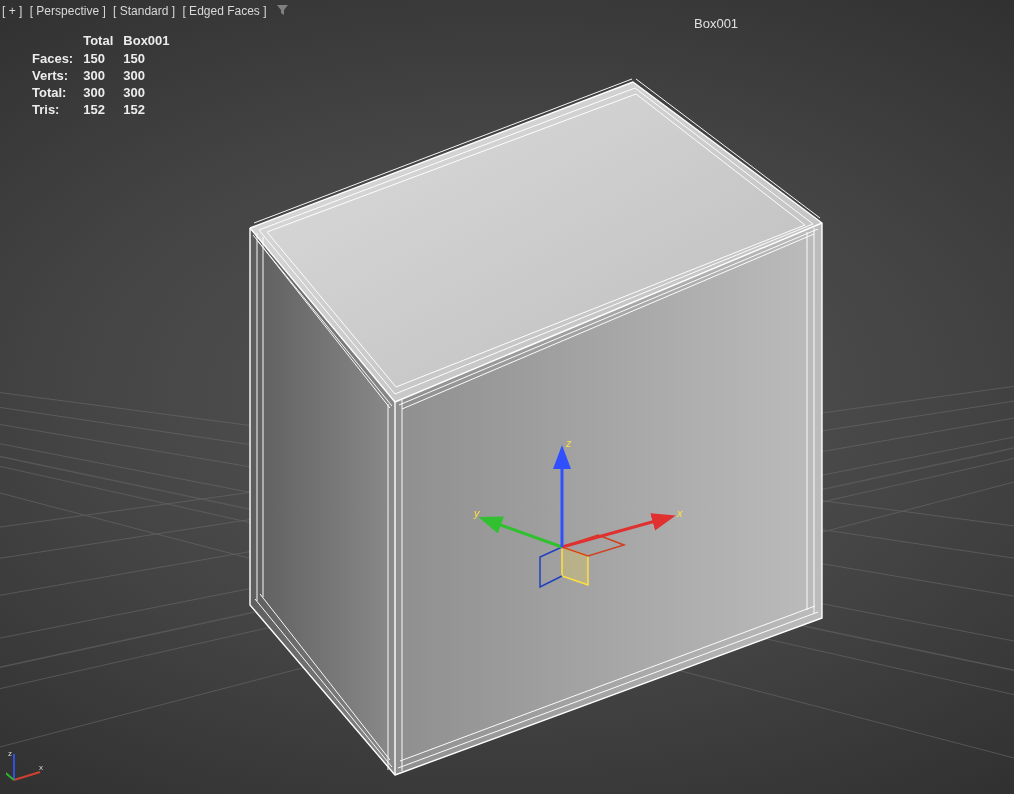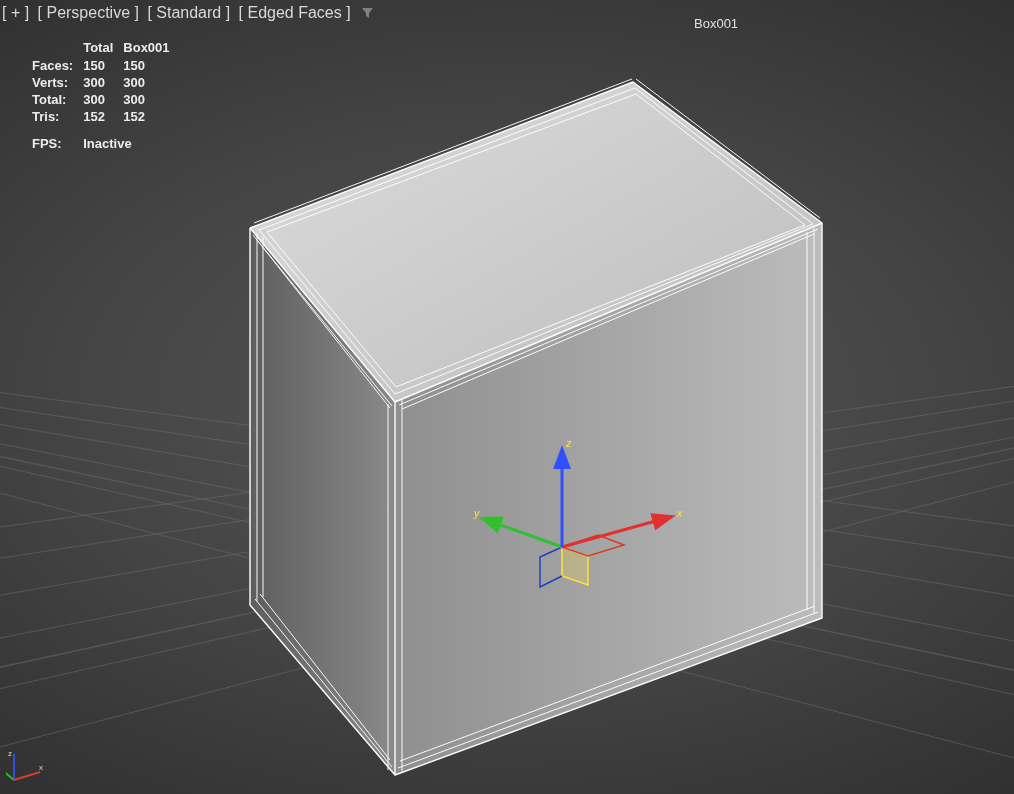--- a/index.html
+++ b/index.html
@@ -22,21 +22,21 @@
   .gridfloor {
     position: absolute;
     inset: 0;
     pointer-events: none;
   }
   
   .overlay {
     position: absolute;
     top: 4px;
     left: 0;
-    font-size: 16px;
+    font-size: 12px;
     font-weight: 500;
   }
   .viewlabel {
     display: inline-block;
     color: #d8d8d8;
     padding: 0 2px;
     cursor: pointer;
   }
   .filter-icon {
     display: inline-block;
@@ -45,21 +45,20 @@
     opacity: 0.55;
   }
   .stats {
     position: absolute;
     top: 32px;
     left: 32px;
     font-size: 13px;
     font-weight: bold;
     color: #ececec;
     line-height: 17px;
-    margin-top: 7px;
   }
   .stats table { border-collapse: collapse; }
   .stats td { padding: 0 10px 0 0; white-space: nowrap; }
   .stats .hdr td { padding-bottom: 1px; }
   .fps-row td { padding-top: 10px; }
   .objname {
     position: absolute;
     top: 16px;
     left: 694px;
     font-size: 13px;
@@ -238,24 +237,20 @@
       <tr>
         <td>Total:</td>
         <td>300</td>
         <td>300</td>
       </tr>
       <tr>
         <td>Tris:</td>
         <td>152</td>
         <td>152</td>
       </tr>
-      <tr class="fps-row">
-        <td>FPS:</td>
-        <td colspan="2">Inactive</td>
-      </tr>
     </tbody>
       </table>
   </div>
 
   <div class="objname">Box001</div>
 
   <svg class="miniaxis" viewBox="0 0 40 40">
     <line x1="8" y1="32" x2="34" y2="24" stroke="#d04030" stroke-width="2"></line>
     <line x1="8" y1="32" x2="8" y2="6" stroke="#3050e0" stroke-width="2"></line>
     <line x1="8" y1="32" x2="-4" y2="22" stroke="#30b030" stroke-width="2"></line>

